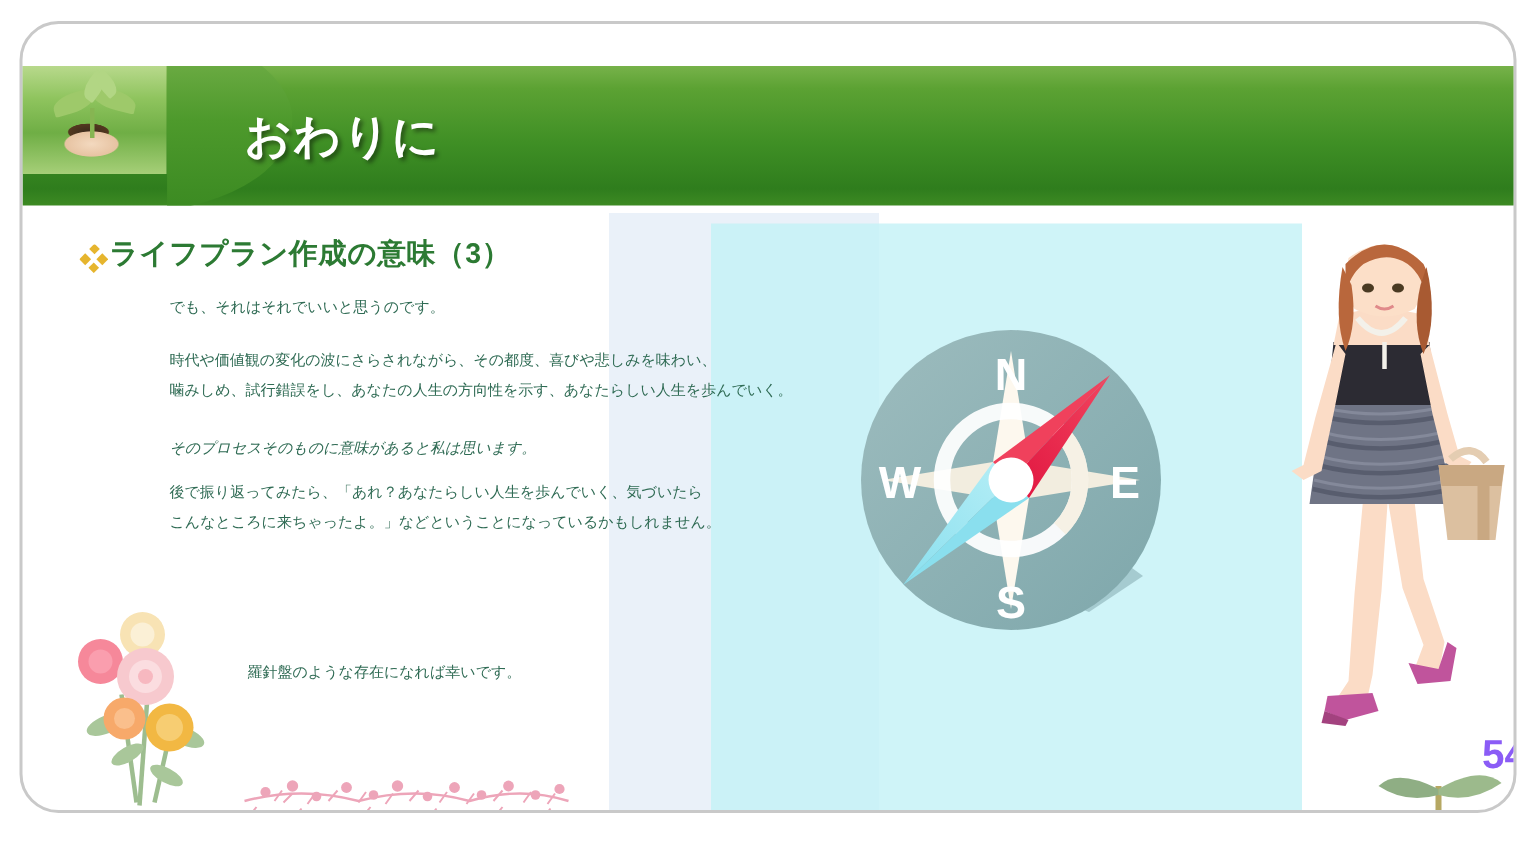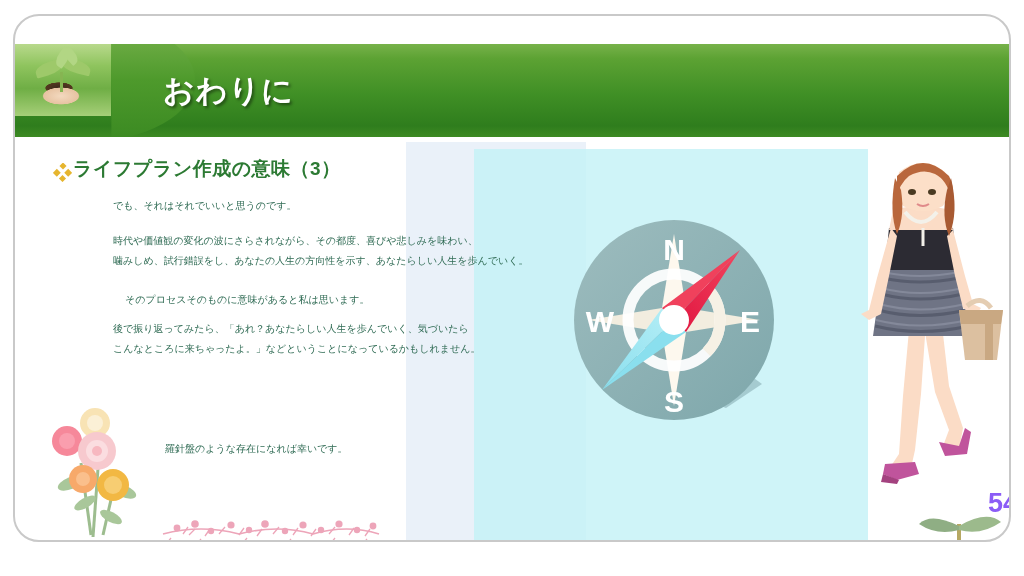--- a/index.html
+++ b/index.html
@@ -120,21 +120,21 @@
   .body-block { position: absolute; left: 0; top: 172px; width: 700px; }
   .para {
     color: #2f6b54;
     font-size: 10px;
     line-height: 19.5px;
     white-space: nowrap;
   }
   .para div { white-space: nowrap; }
   .p1 { position:absolute; left: 98px; top: 8px; }
   .p2 { position:absolute; left: 98px; top: 43px; }
-  .p3 { position:absolute; left: 110px; top: 102px; }
+  .p3 { position:absolute; left: 98px; top: 102px; font-style: italic; }
   .p4 { position:absolute; left: 98px; top: 131px; }
   .p5 { position:absolute; left: 118px; top: 193px; }
   .p6 { position:absolute; left: 150px; top: 251px; }
 
   .page-num {
     position: absolute;
     left: 926px; top: 472px;
     color: #8b5cf6;
     font-size: 27px;
     font-weight: bold;

